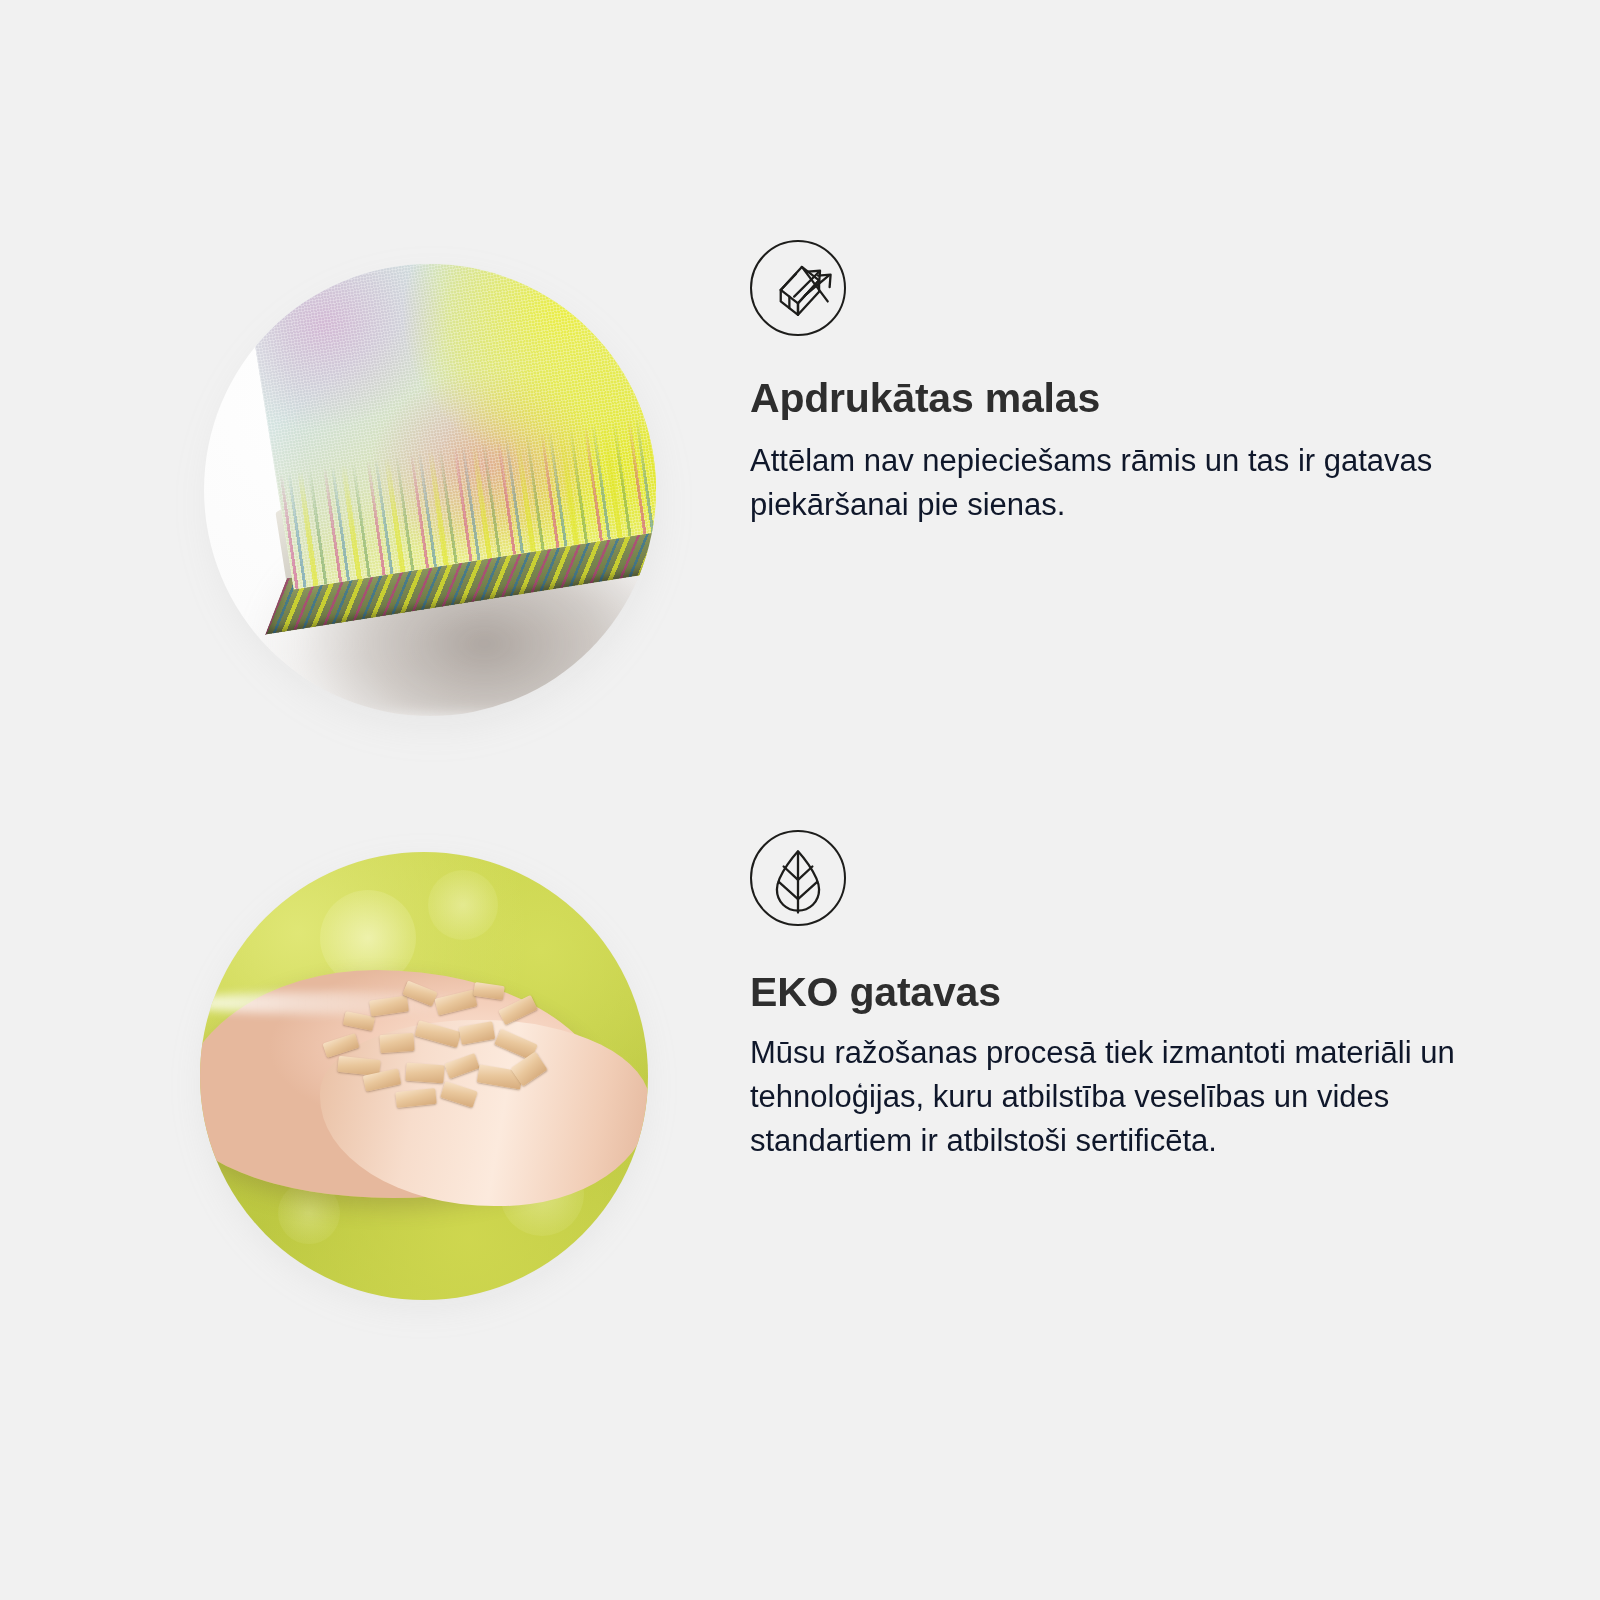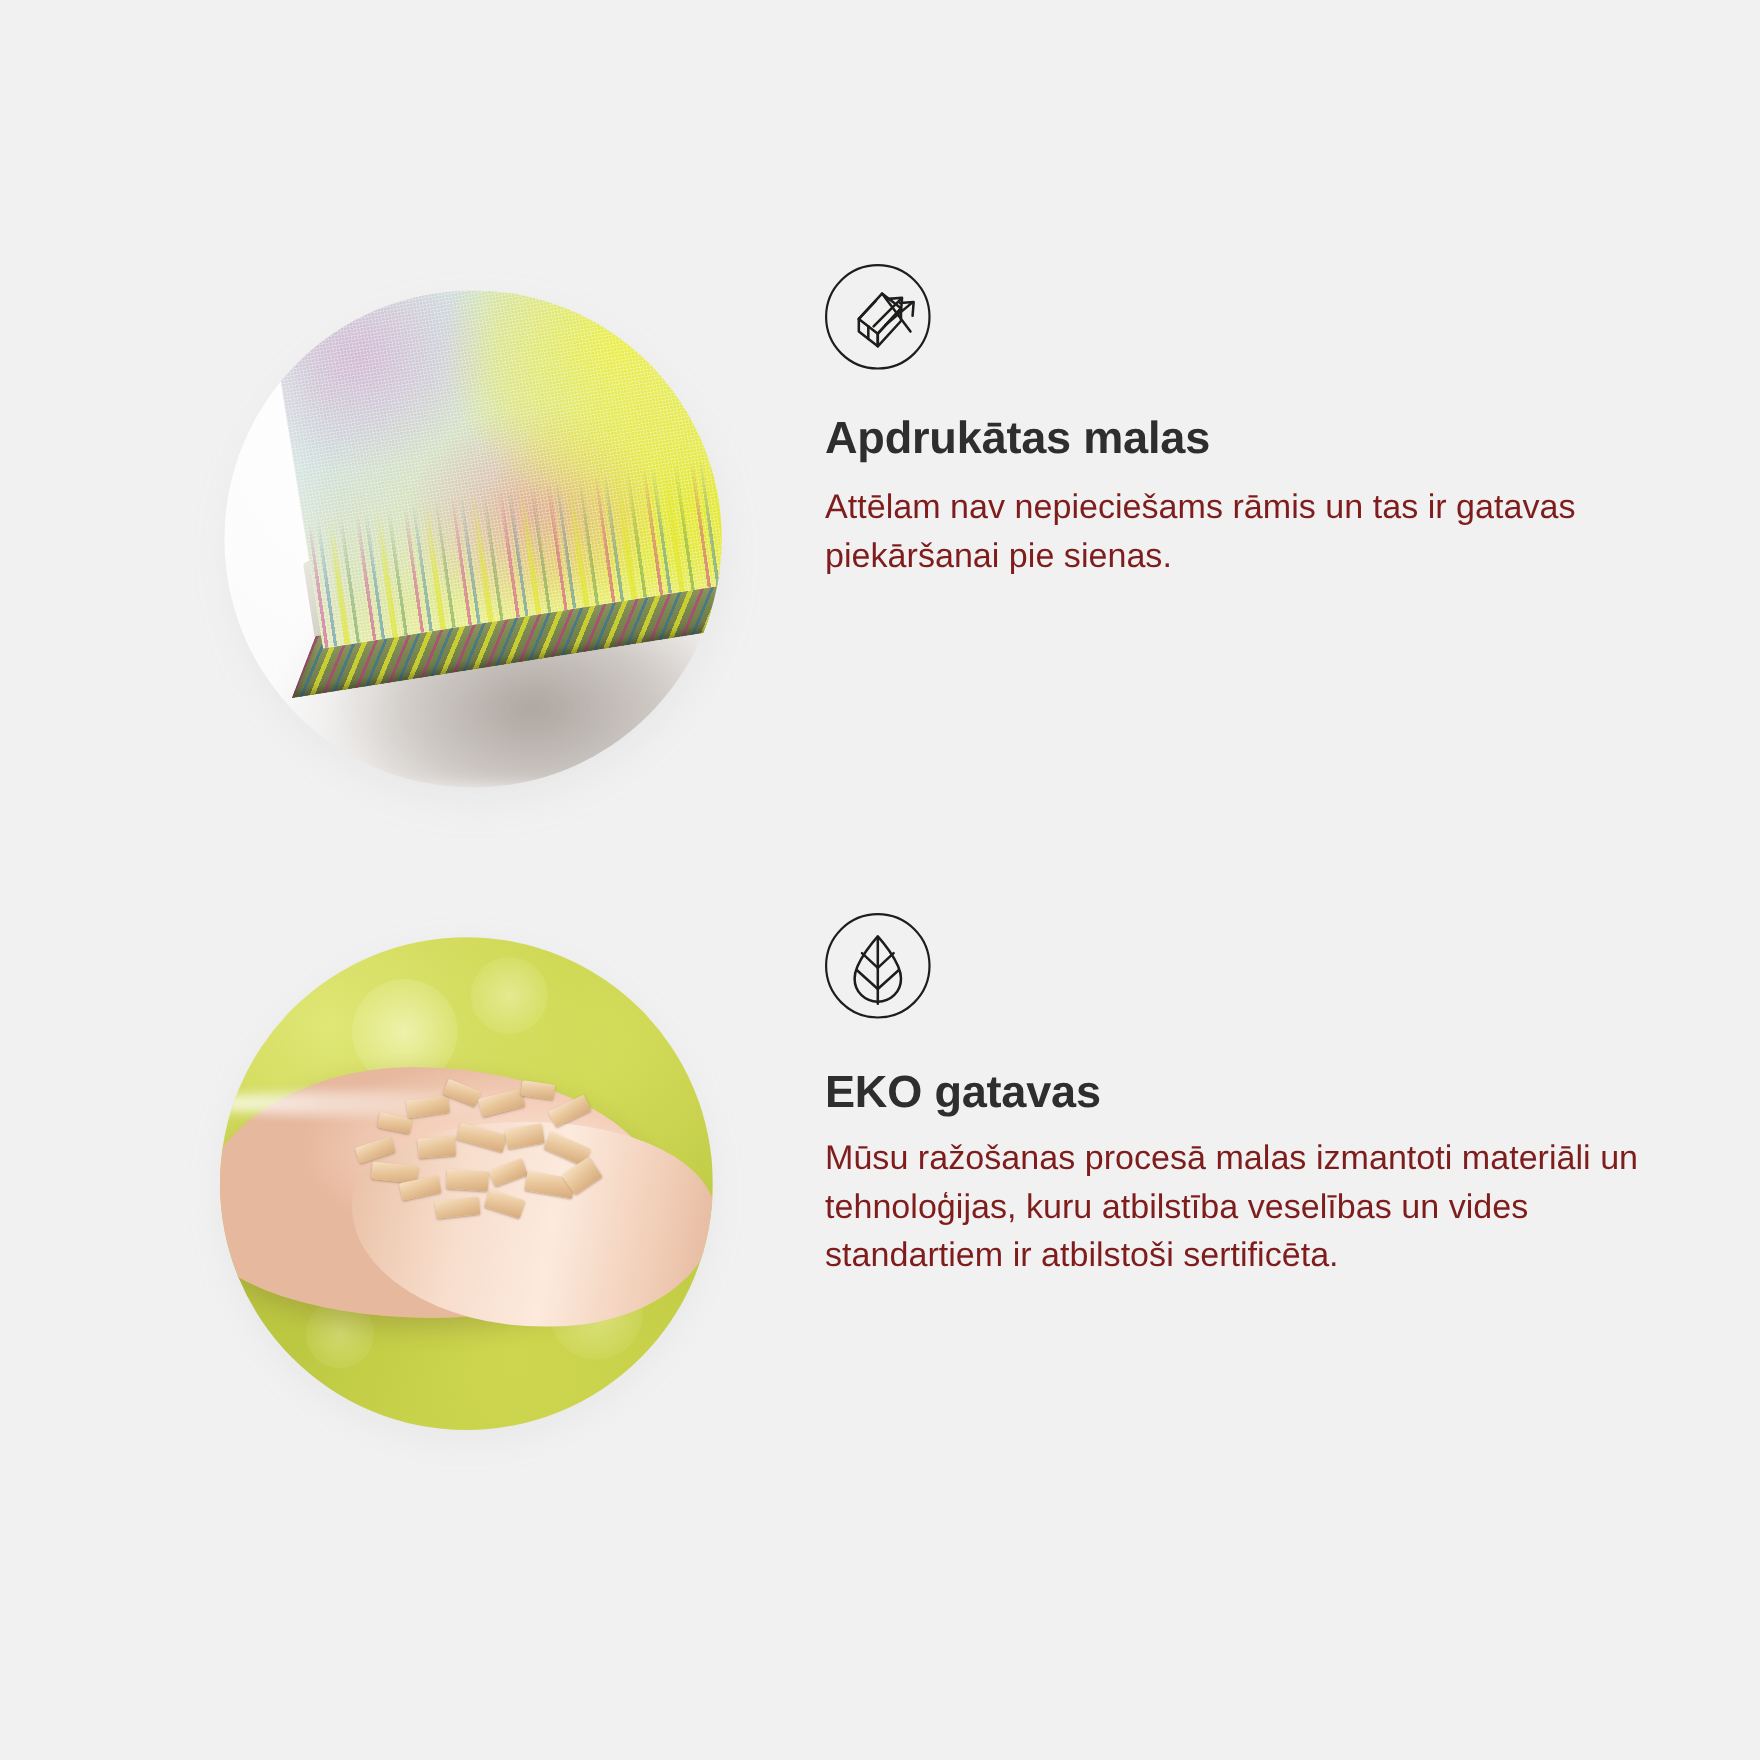--- a/index.html
+++ b/index.html
@@ -269,21 +269,21 @@
     font-size: 41px;
     font-weight: 700;
     color: #2e2e2e;
     letter-spacing: -0.2px;
     line-height: 1.1;
   }
   .feature-desc {
     margin: 0;
     font-size: 31px;
     font-weight: 400;
-    color: #7f1d1d;
+    color: #0f172a;
     line-height: 1.42;
     max-width: 740px;
   }
   .t1 .feature-title { margin-top: 40px; }
   .t1 .feature-desc  { margin-top: 18px; }
   .t2 .feature-title { margin-top: 44px; }
   .t2 .feature-desc  { margin-top: 16px; }
 </style>
 </head>
 <body>
@@ -377,18 +377,18 @@
             <path d="M48 20 C48 20 26 44 26 60 C26 73 36 82 48 82 C60 82 70 73 70 60 C70 44 48 20 48 20 Z"></path>
             <path d="M48 22 L48 84"></path>
             <path d="M48 50 L33 36"></path>
             <path d="M48 50 L63 36"></path>
             <path d="M48 70 L28 52"></path>
             <path d="M48 70 L68 52"></path>
           </g>
         </svg>
       </div>
       <h2 class="feature-title">EKO gatavas</h2>
-      <p class="feature-desc">Mūsu ražošanas procesā malas izmantoti materiāli un tehnoloģijas, kuru atbilstība veselības un vides standartiem ir atbilstoši sertificēta.</p>
+      <p class="feature-desc">Mūsu ražošanas procesā tiek izmantoti materiāli un tehnoloģijas, kuru atbilstība veselības un vides standartiem ir atbilstoši sertificēta.</p>
     </div>
 
   </div>
 
 </div>
 
 </body></html>

